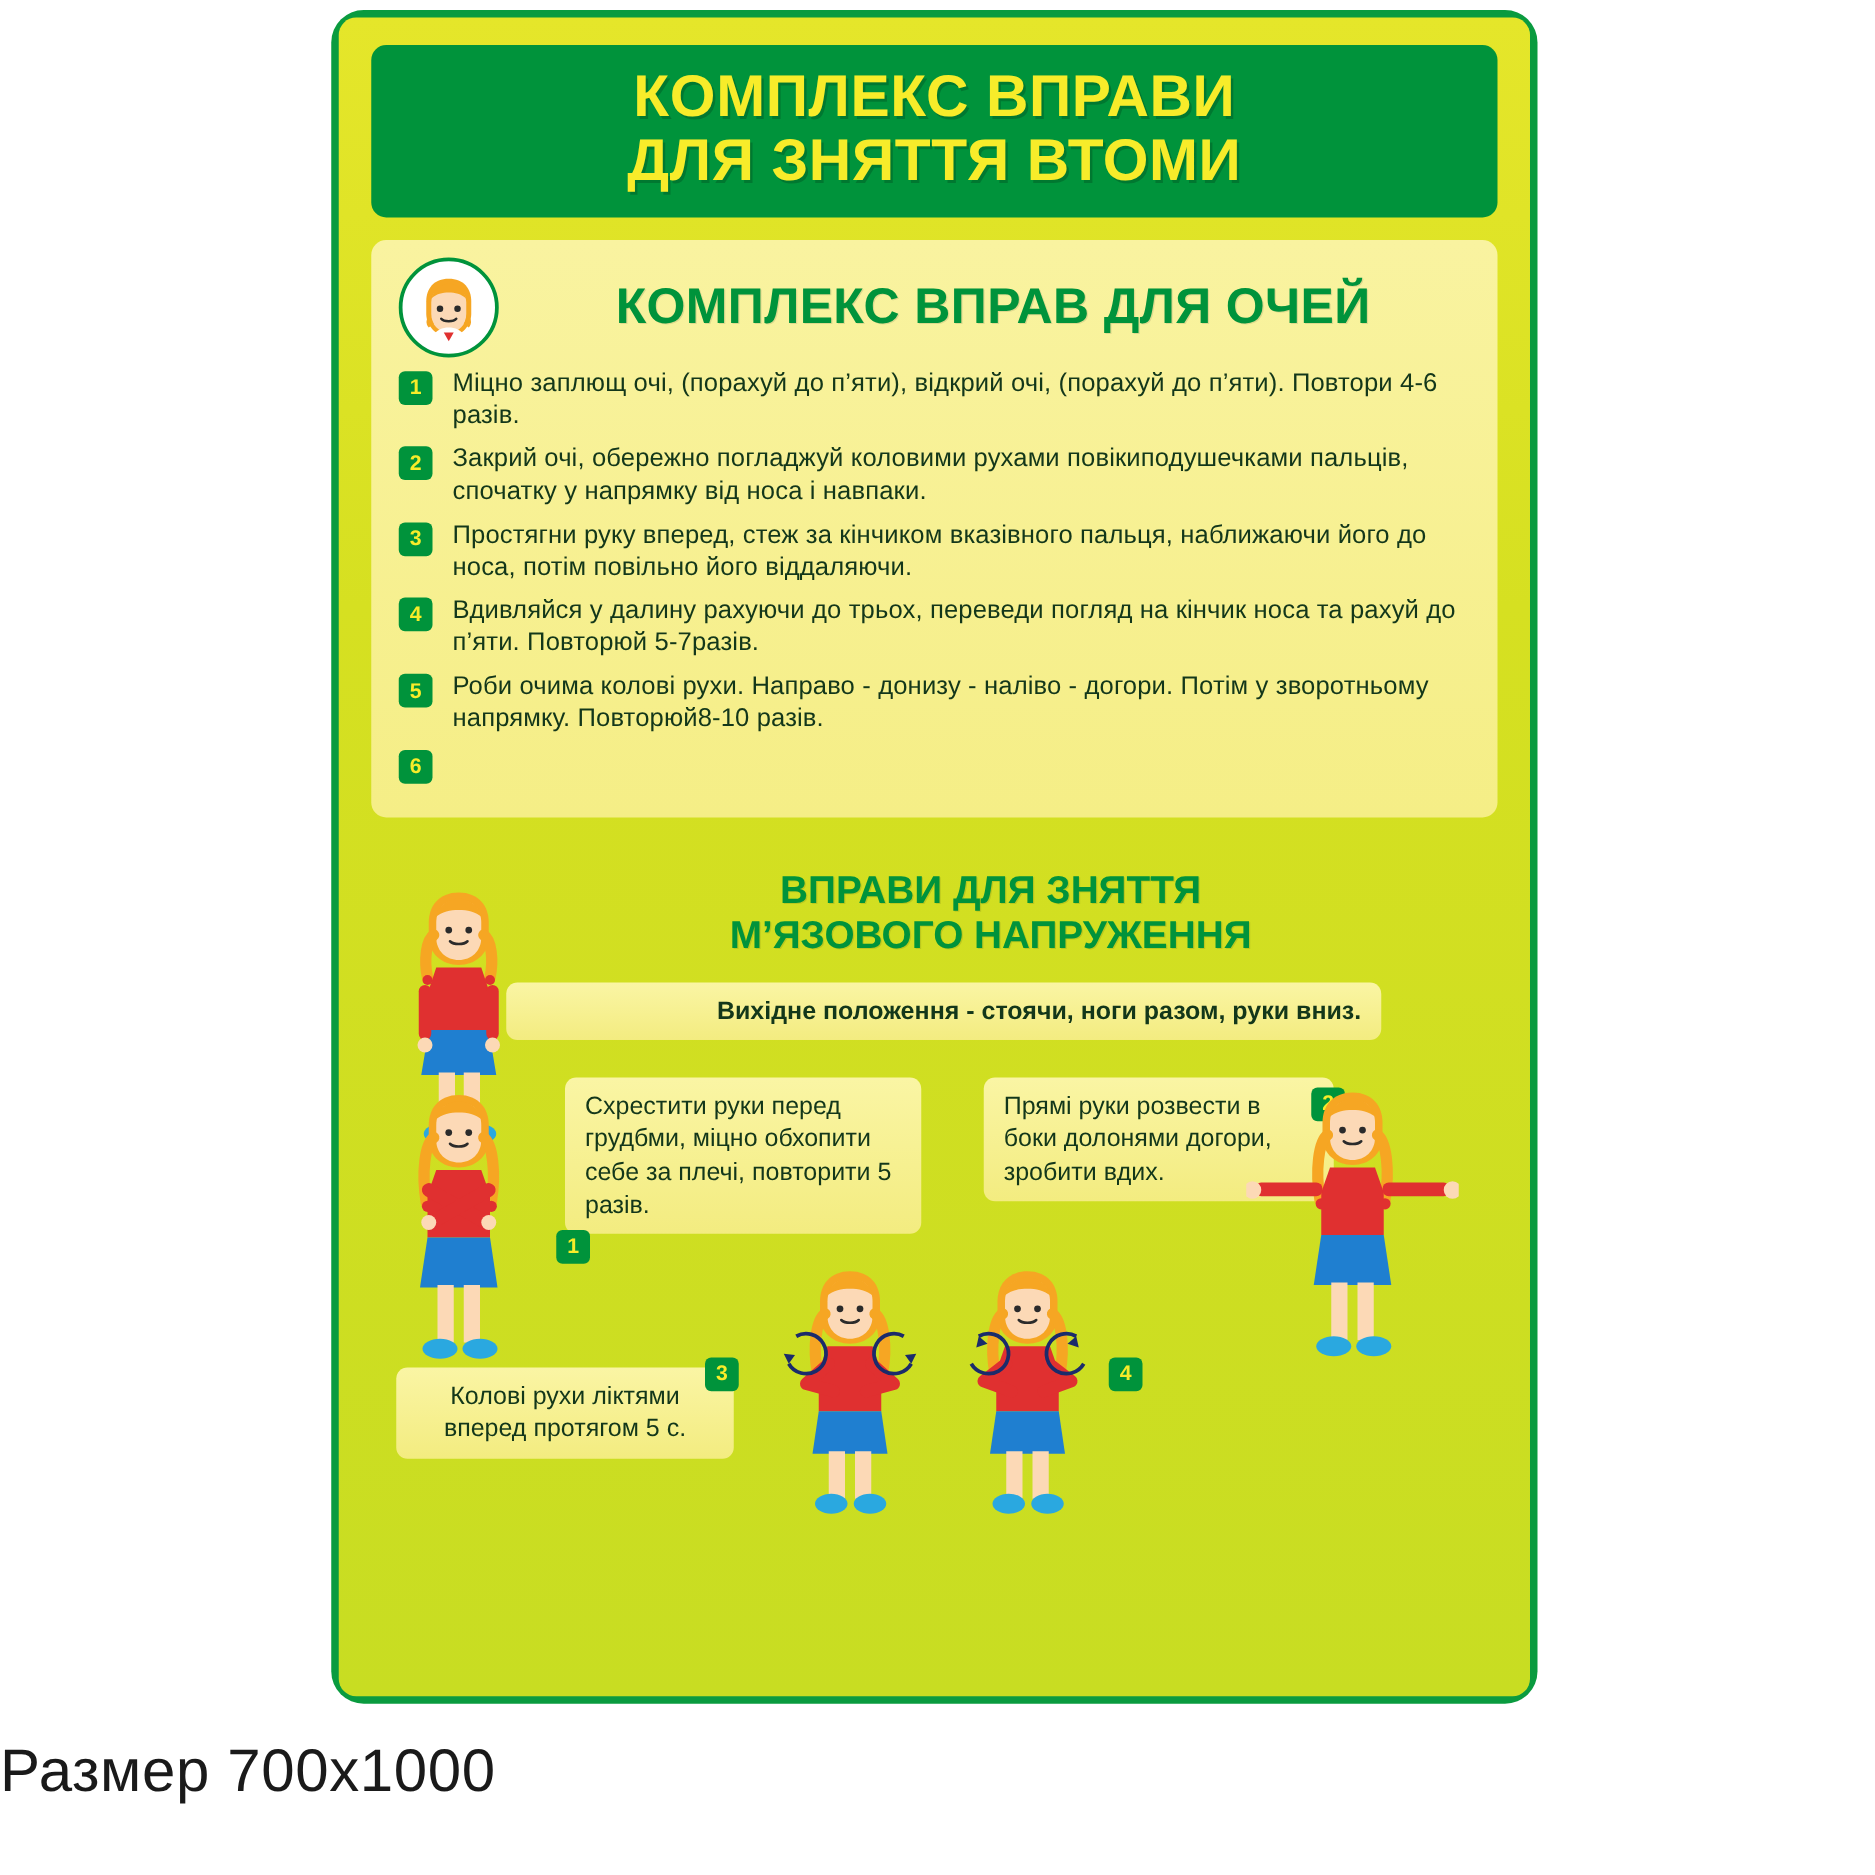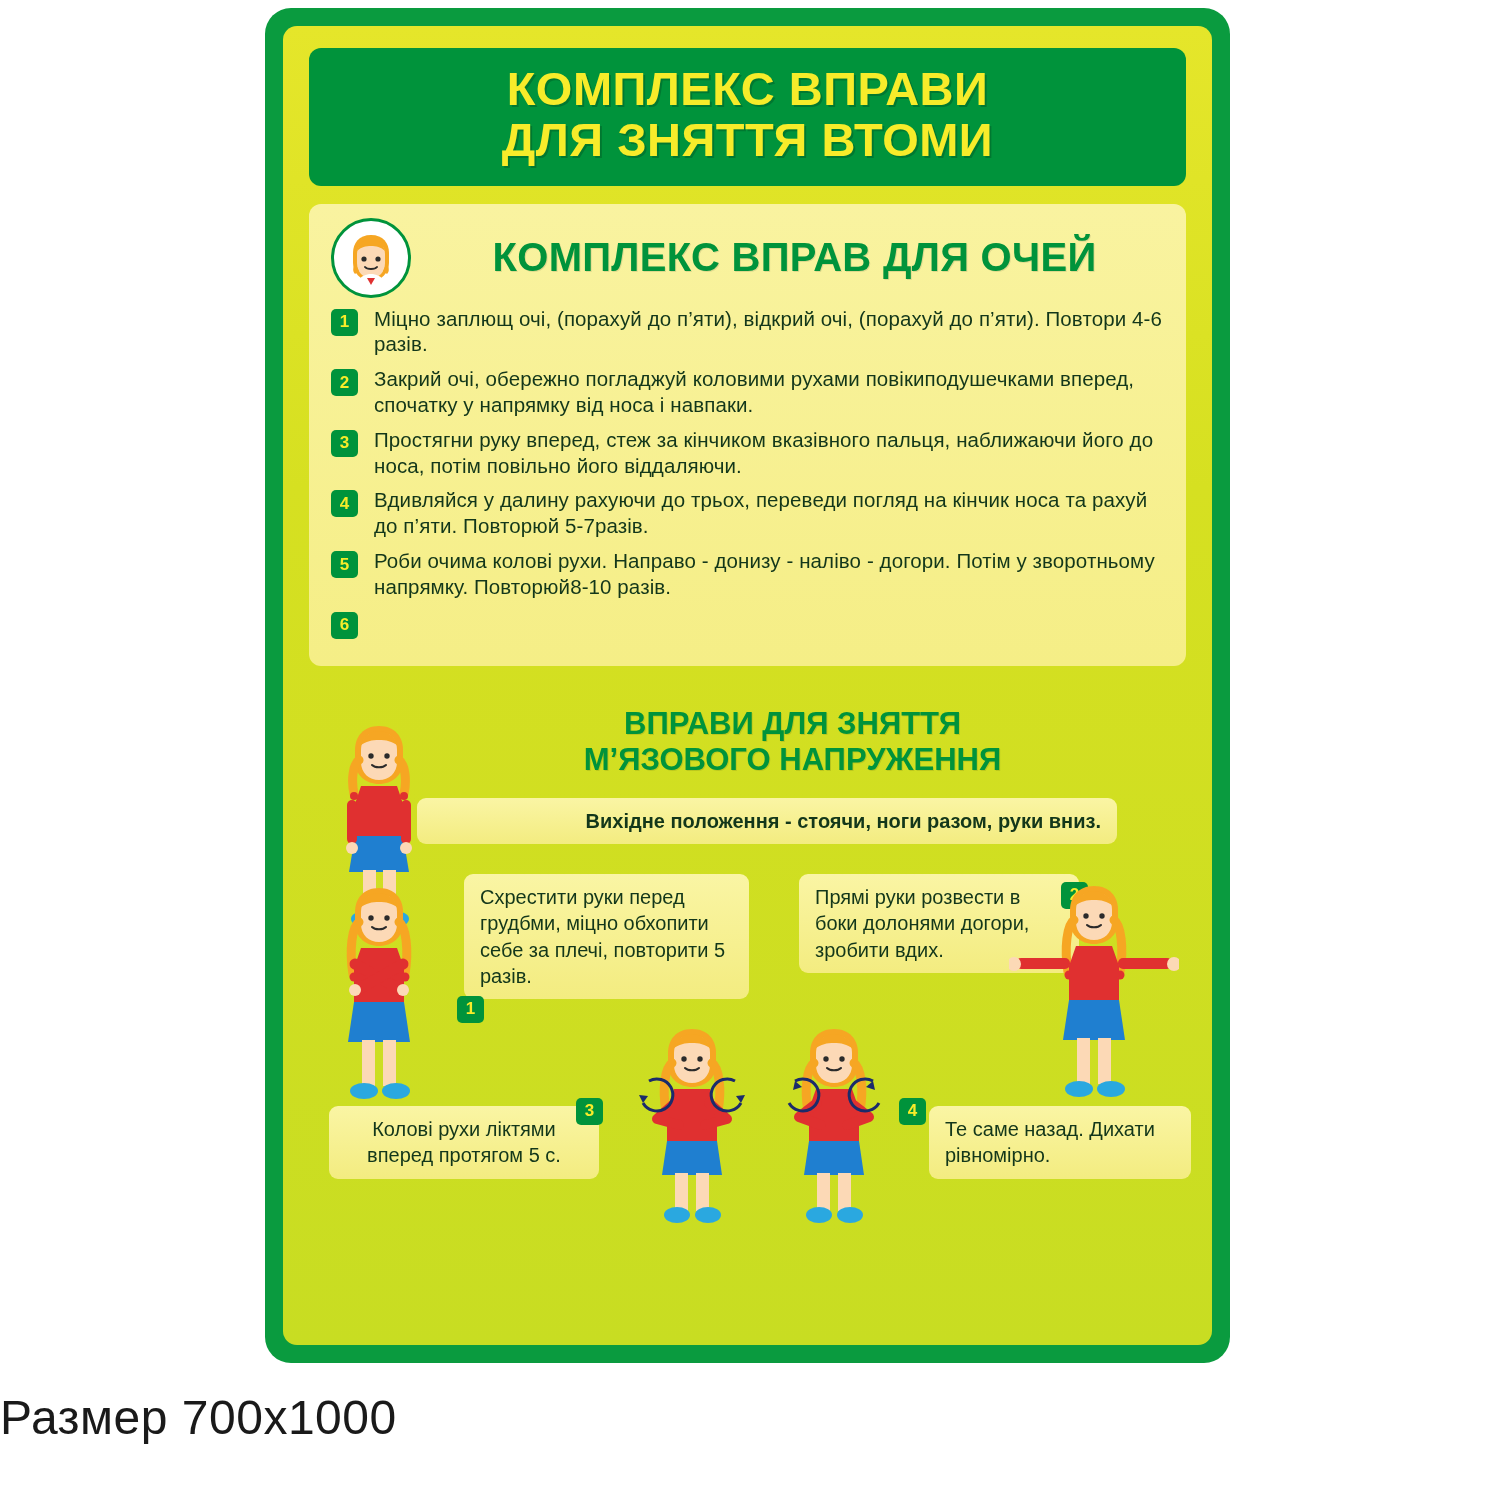--- a/index.html
+++ b/index.html
@@ -18,21 +18,21 @@
   
   #poster {
     position: absolute;
     left: 265px;
     top: 8px;
     width: 965px;
     height: 1355px;
     background: #0a9b3f;
     border-radius: 26px;
     box-sizing: border-box;
-    padding: 18px;
+    padding: 6px;
   }
   #poster-inner {
     width: 100%;
     height: 100%;
     background: #d9e021;
     background: linear-gradient(180deg, #e5e62a 0%, #d6e021 35%, #c8dd22 100%);
     border-radius: 14px;
     box-sizing: border-box;
     padding: 22px 26px 26px 26px;
     position: relative;
@@ -246,21 +246,21 @@
         <div id="eye-title">КОМПЛЕКС ВПРАВ ДЛЯ ОЧЕЙ</div>
       </div>
 
       <ul class="num-list">
         <li>
           <span class="num-badge">1</span>
           <span class="item-text">Міцно заплющ очі, (порахуй до п’яти), відкрий очі, (порахуй до п’яти). Повтори 4-6 разів.</span>
         </li>
         <li>
           <span class="num-badge">2</span>
-          <span class="item-text">Закрий очі, обережно погладжуй коловими рухами повікиподушечками вперед, спочатку у напрямку від носа і навпаки.</span>
+          <span class="item-text">Закрий очі, обережно погладжуй коловими рухами повікиподушечками пальців, спочатку у напрямку від носа і навпаки.</span>
         </li>
         <li>
           <span class="num-badge">3</span>
           <span class="item-text">Простягни руку вперед, стеж за кінчиком вказівного пальця, наближаючи його до носа, потім повільно його віддаляючи.</span>
         </li>
         <li>
           <span class="num-badge">4</span>
           <span class="item-text">Вдивляйся у далину рахуючи до трьох, переведи погляд на кінчик носа та рахуй до п’яти. Повторюй 5-7разів.</span>
         </li>
         <li>
@@ -277,21 +277,20 @@
       <div id="muscle-title">
         <div>ВПРАВИ ДЛЯ ЗНЯТТЯ</div>
         <div>М’ЯЗОВОГО НАПРУЖЕННЯ</div>
       </div>
 
       <div class="callout" id="start-pos">Вихідне положення - стоячи, ноги разом, руки вниз.</div>
 
       <div class="callout" id="callout-1">Схрестити руки перед грудбми, міцно обхопити себе за плечі, повторити 5 разів.</div>
       <div class="callout" id="callout-2">Прямі руки розвести в боки долонями догори, зробити вдих.</div>
       <div class="callout" id="callout-3">Колові рухи ліктями вперед протягом 5 с.</div>
-      <div class="callout" id="callout-4">Те саме назад. Дихати рівномірно.</div>
 
       <div class="step-badge" id="badge-1">1</div>
       <div class="step-badge" id="badge-2">2</div>
       <div class="step-badge" id="badge-3">3</div>
       <div class="step-badge" id="badge-4">4</div>
 
       <div class="figure" id="fig-stand">
         <svg width="120" height="220" viewBox="0 0 120 220" aria-hidden="true">
           <g>
             <path d="M60 10c-16 0-24 11-24 24v12c0 13 11 22 24 22s24-9 24-22V34c0-13-8-24-24-24z" fill="#f6a623"></path>

